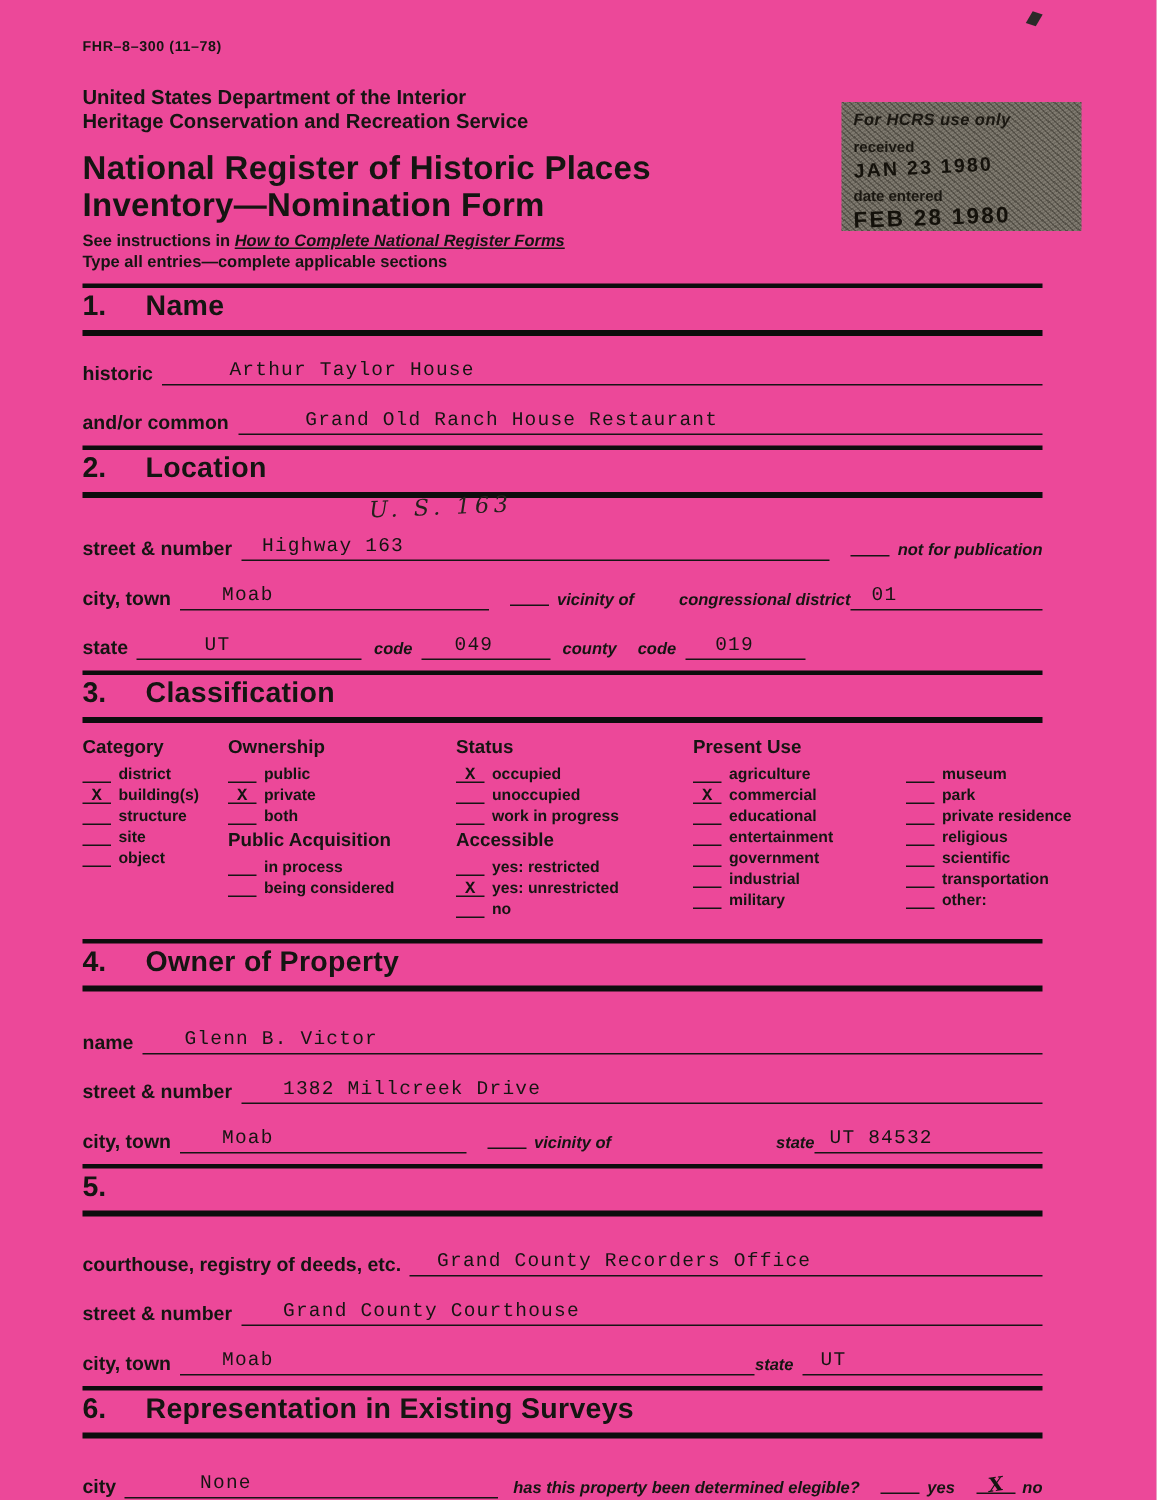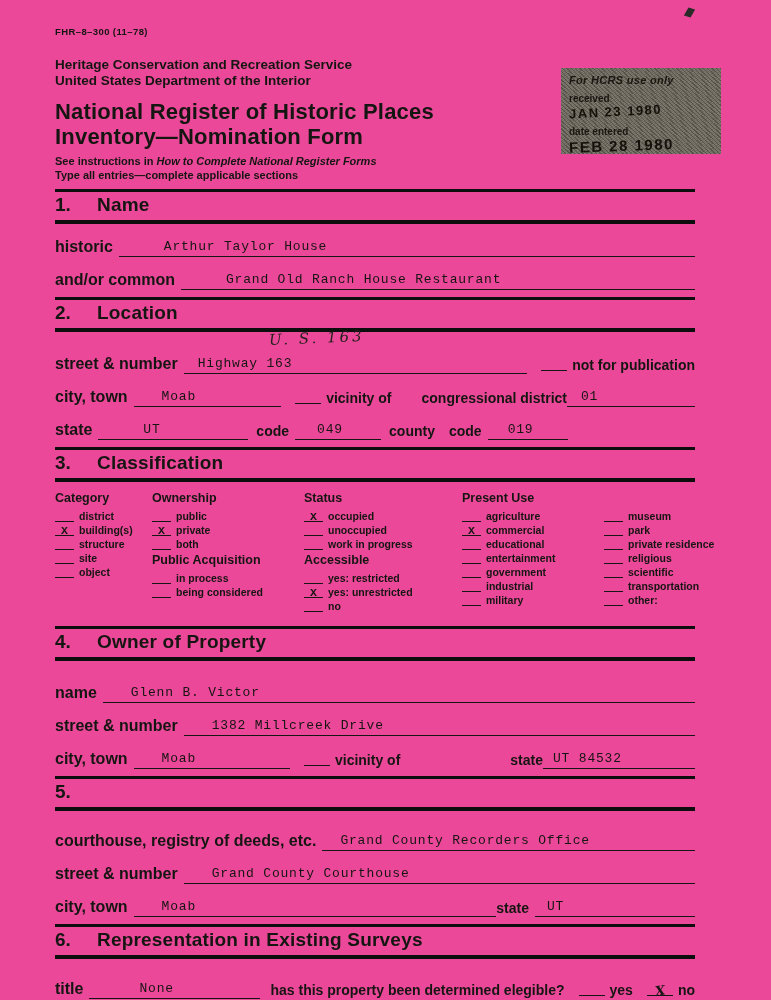--- a/index.html
+++ b/index.html
@@ -10,21 +10,21 @@
     font-family:"Liberation Sans", sans-serif; position:relative; overflow:hidden;
     padding:26px 76px 0 55px;
   }
   .form-number { font-size:9.5px; font-weight:bold; letter-spacing:.4px; }
   .hdr-block { margin-top:20px; }
   .agency { font-size:13.5px; font-weight:bold; line-height:16px; }
   .titles { margin-top:10px; }
   .title { font-size:22px; font-weight:bold; line-height:25px; letter-spacing:.2px; }
   .instrs { margin-top:6px; }
   .instr { font-size:11px; font-weight:bold; line-height:13.5px; }
-  .instr .it { font-style:italic; }
+  .instr .it { font-style:italic;text-decoration:underline; }
 
   .stamp {
     position:absolute; top:68px; right:50px; width:160px; height:86px;
     background:
       repeating-linear-gradient(43deg, rgba(18,16,10,.30) 0 1px, rgba(0,0,0,0) 1px 3px),
       repeating-linear-gradient(-31deg, rgba(244,240,226,.12) 0 1px, rgba(0,0,0,0) 1px 2px),
       #6e695f;
     padding:6px 8px 0; color:#1a1711;
   }
   .stamp-title { font-size:11px; font-weight:bold; font-style:italic; letter-spacing:.3px; }
@@ -32,22 +32,22 @@
   .stamp-lbl { font-size:10px; font-weight:bold; width:62px; flex:0 0 auto; }
   .stamp-date { font-weight:bold; font-size:13px; letter-spacing:1.5px; transform:rotate(-3deg); white-space:nowrap; color:#14110b; }
   .stamp-date.big { font-size:15px; transform:rotate(-2deg); }
   .scan-speck { position:absolute; top:8px; right:78px; width:7px; height:9px; background:#2a2a28; transform:rotate(18deg) skewX(-12deg); }
 
   .sec { margin-top:7px; border-top:3px solid #0d0d0d; border-bottom:4px solid #0d0d0d; padding:2px 0 4px; display:flex; align-items:baseline; }
   .sec-num { font-size:19px; font-weight:bold; width:42px; flex:0 0 auto; }
   .sec-title { font-size:19px; font-weight:bold; letter-spacing:.2px; }
 
   .row { display:flex; align-items:flex-end; height:28px; margin-top:5px; }
-  .lbl { font-size:16px; font-weight:bold; white-space:nowrap; padding:0 6px 1px 0; flex:0 0 auto; }
-  .lbl2 { font-size:14px; font-weight:bold; white-space:nowrap; padding-bottom:1px; flex:0 0 auto; }
+  .lbl { font-size:13px; font-weight:bold; white-space:nowrap; padding:0 6px 1px 0; flex:0 0 auto; }
+  .lbl2 { font-size:11px; font-weight:bold; white-space:nowrap; padding-bottom:1px; flex:0 0 auto;font-style:italic; }
   .seg { border-bottom:1.8px solid #151515; display:flex; align-items:flex-end; height:100%; flex:0 0 auto; position:relative; }
   .grow { flex:1 1 auto; }
   .val { font-family:"Liberation Mono","DejaVu Sans Mono",monospace; font-size:13px; letter-spacing:.8px; padding:0 0 2px 45px; white-space:nowrap; }
   .pad-sm .val, .val.pad-sm { padding-left:14px; }
   .pad-md .val, .val.pad-md { padding-left:28px; }
   .blank { width:26px; border-bottom:1.8px solid #151515; margin:0 5px 3px 14px; height:11px; flex:0 0 auto; display:flex; justify-content:center; align-items:flex-end; }
   .markx { font-family:"DejaVu Serif",serif; font-style:italic; font-weight:bold; font-size:13px; line-height:9px; transform:rotate(-8deg); }
   .hand { position:absolute; left:85px; top:-17px; font-family:"DejaVu Serif",serif; font-style:italic; font-size:15px; letter-spacing:3px; transform:rotate(-2.5deg); color:#24211c; }
 
   .classify { display:flex; margin-top:9px; padding-bottom:7px; }
@@ -67,22 +67,22 @@
 </head>
 <body>
 
 <div class="page">
 
   <div class="scan-speck"></div>
 
   <div class="form-number">FHR–8–300   (11–78)</div>
 
   <div class="hdr-block">
+    <div class="agency">United States Department of the Interior</div>
     <div class="agency">Heritage Conservation and Recreation Service</div>
-    <div class="agency">United States Department of the Interior</div>
   </div>
 
   <div class="titles">
     <div class="title">National Register of Historic Places</div>
     <div class="title">Inventory—Nomination Form</div>
   </div>
 
   <div class="instrs">
     <div class="instr"><span>See instructions in </span><span class="it">How to Complete National Register Forms</span></div>
     <div class="instr">Type all entries—complete applicable sections</div>
@@ -362,21 +362,21 @@
     <span class="seg" style="width:160px">
         <span class="val" style="padding-left:12px">UT</span>
       </span>
   </div>
 
   <div class="sec">
     <span class="sec-num">6.</span>
     <span class="sec-title">Representation in Existing Surveys</span>
   </div>
   <div class="row" style="margin-top:12px">
-    <span class="lbl">title</span>
+    <span class="lbl">city</span>
     <span class="seg grow">
         <span class="val" style="padding-left:50px">None</span>
       </span>
     <span class="lbl2" style="margin-left:10px">has this property been determined elegible?</span>
     <span class="blank"></span>
     <span class="lbl2">yes</span>
     <span class="blank">
         <span class="markx">X</span>
       </span>
     <span class="lbl2">no</span>

